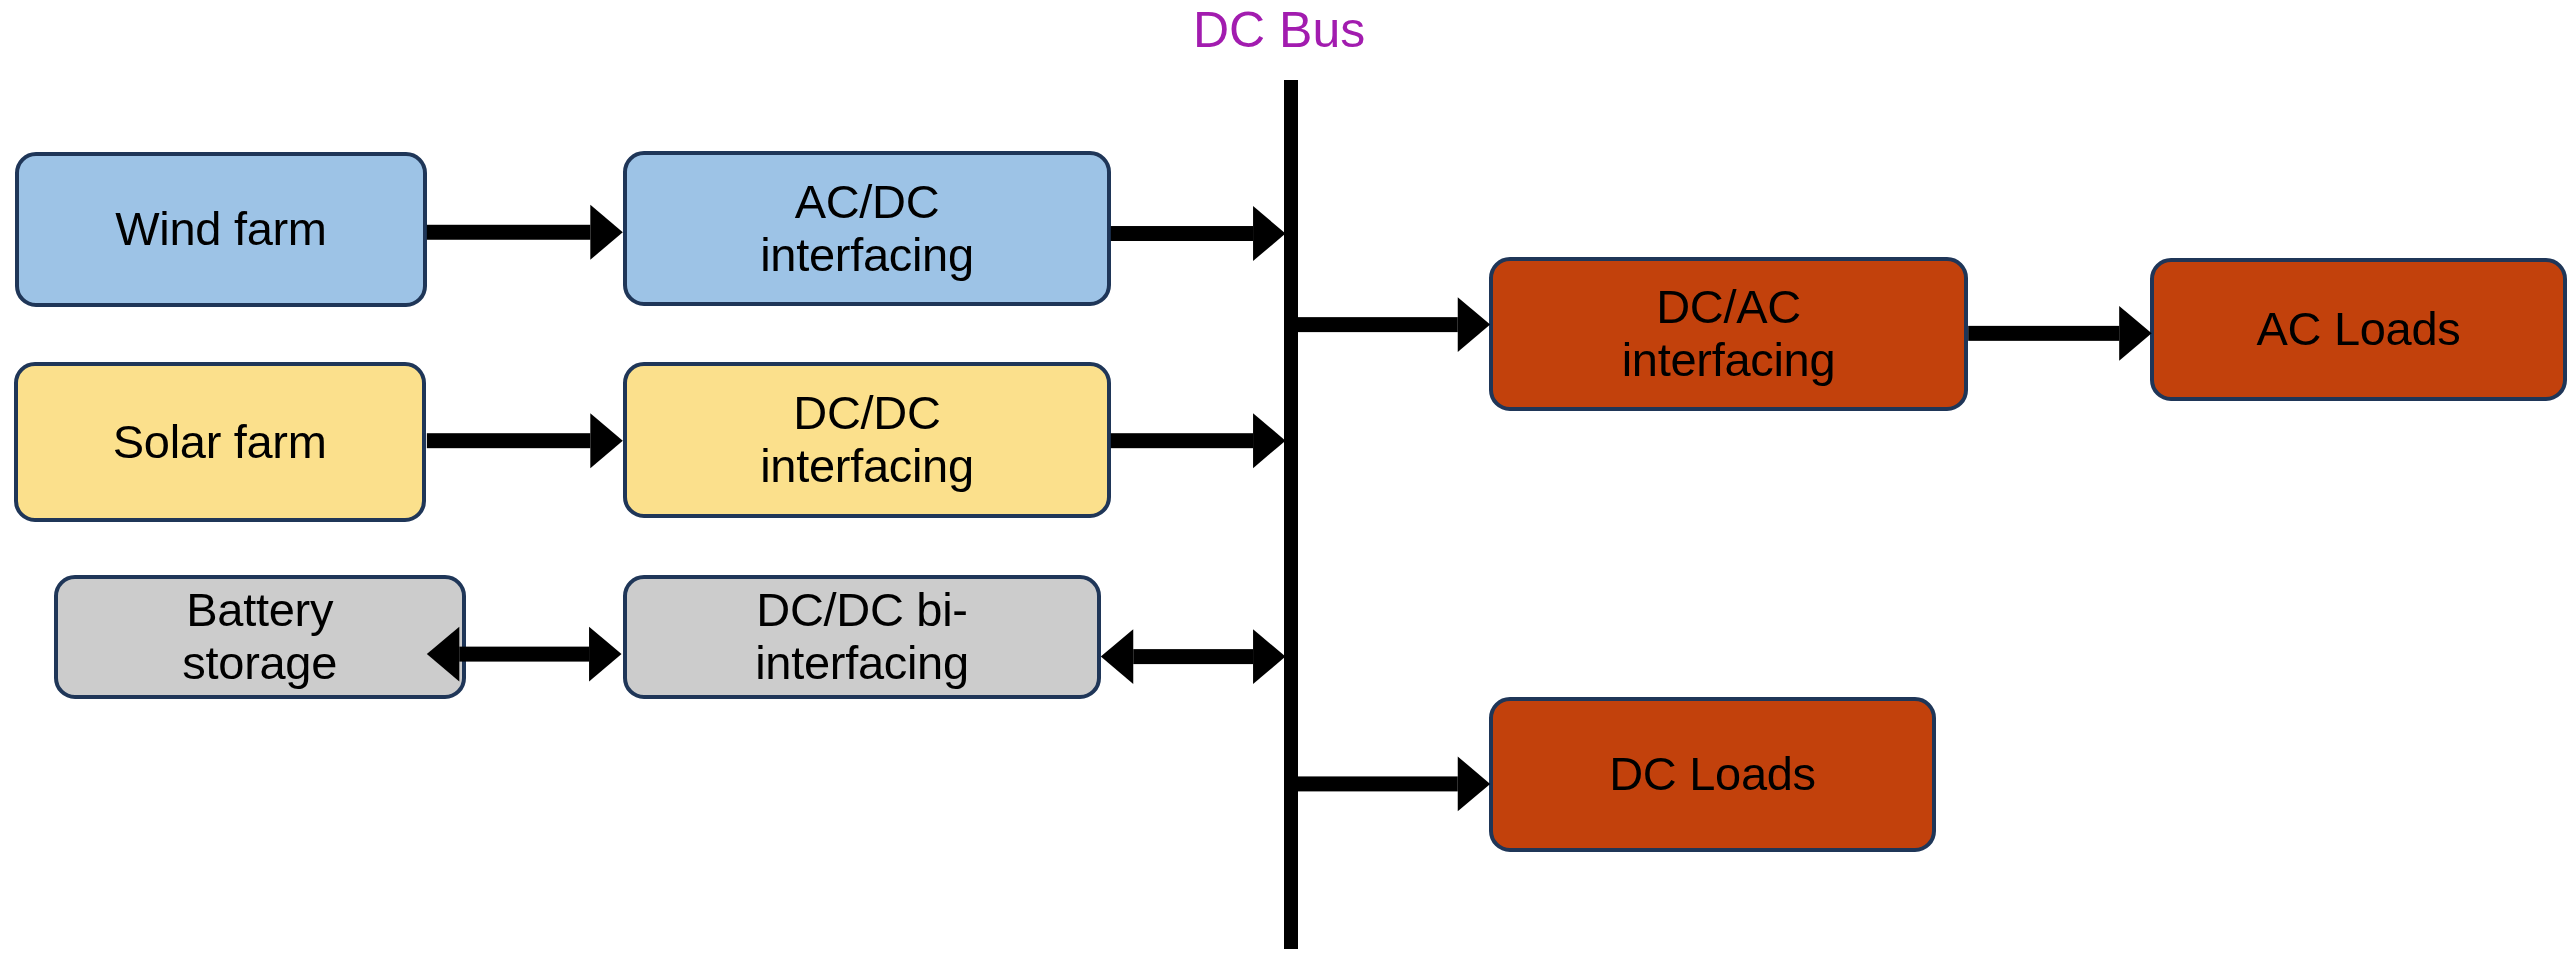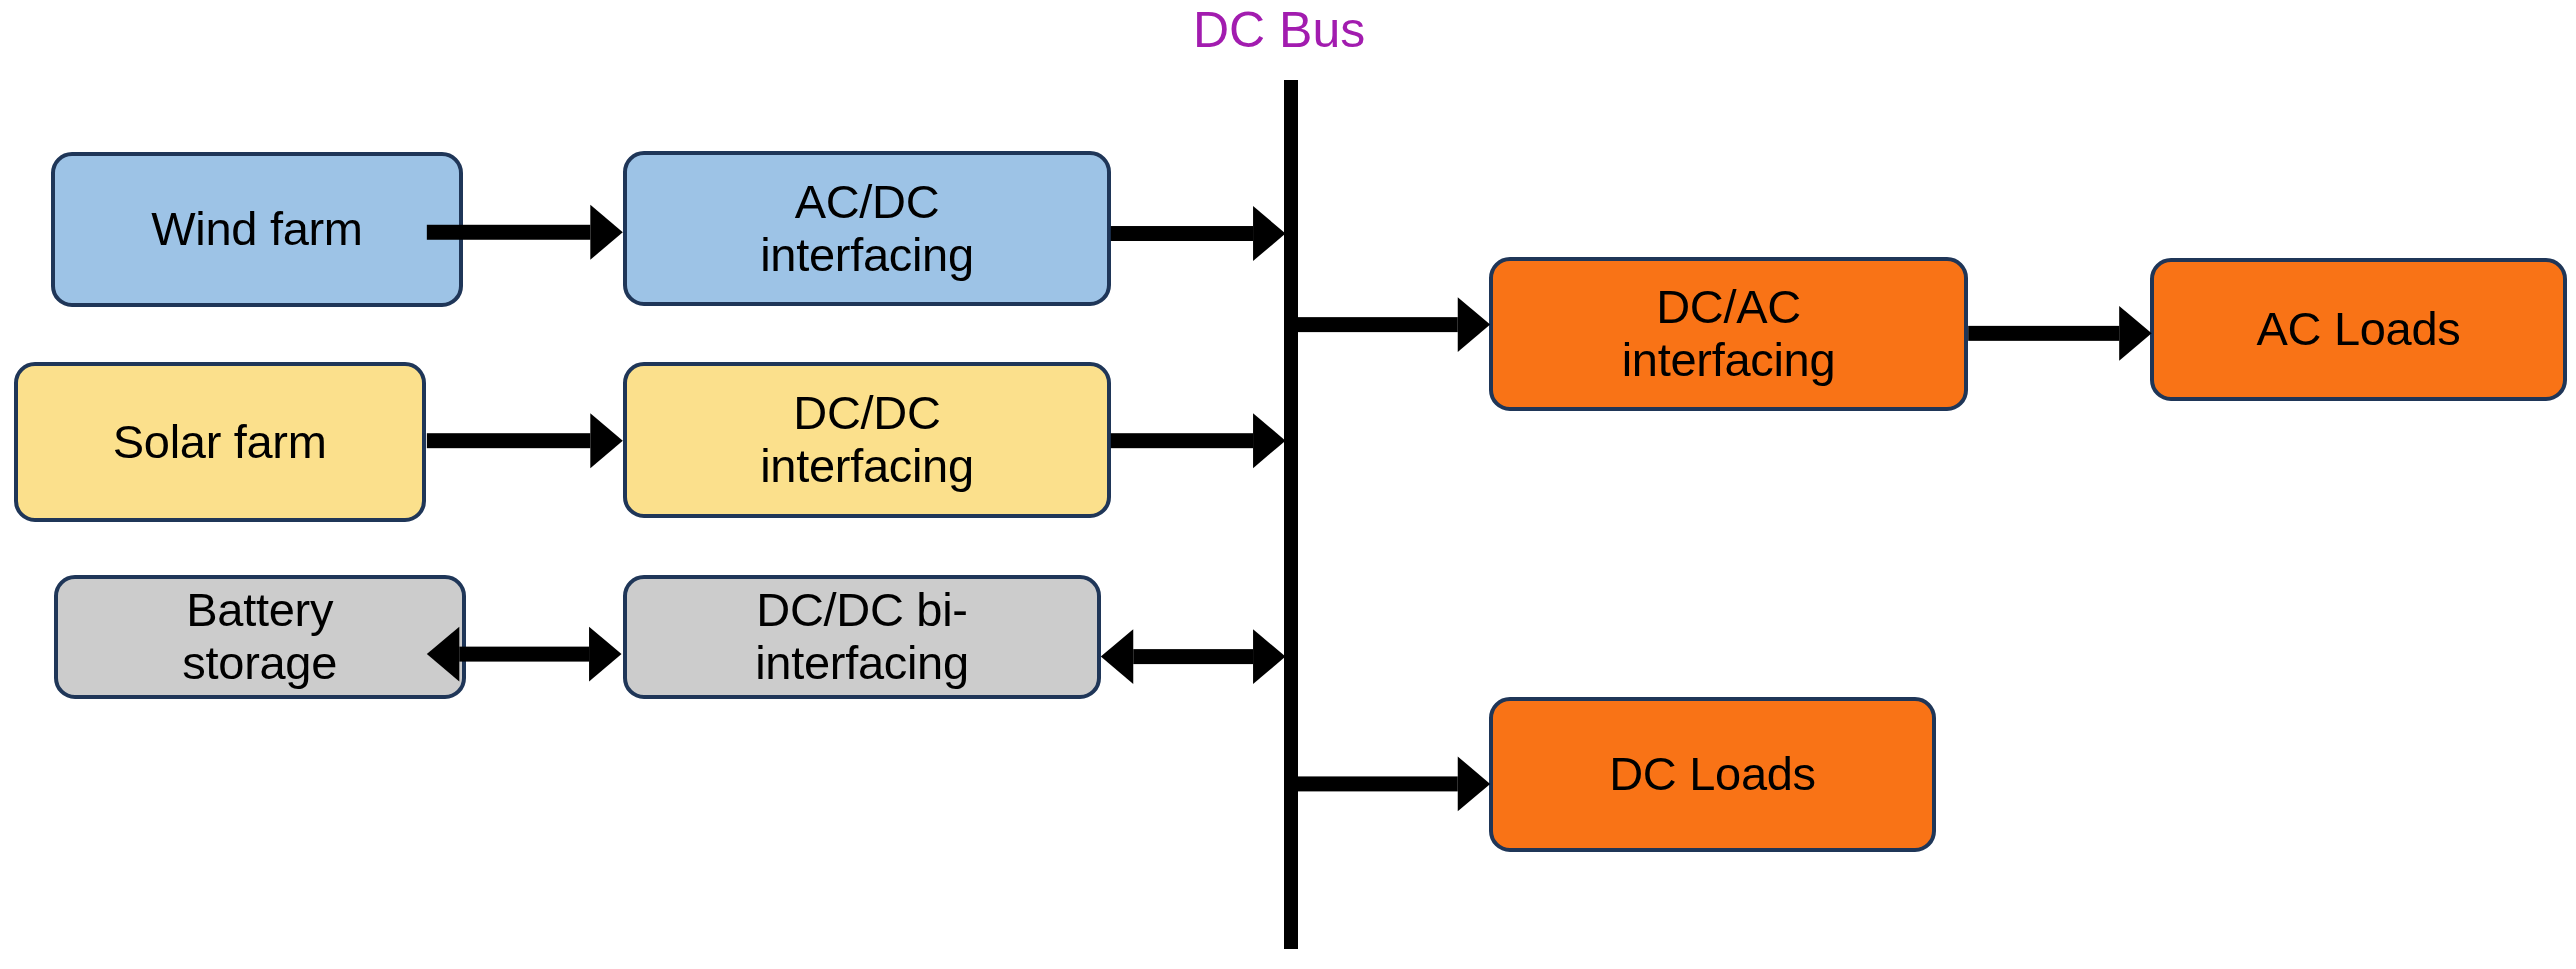--- a/index.html
+++ b/index.html
@@ -31,21 +31,21 @@
     color: #000000;
     font-size: 47px;
     line-height: 1.12;
     letter-spacing: -0.3px;
     padding: 0 8.7px;
     white-space: pre-line;
   }
   .node.blue   { background: #9DC3E6; }
   .node.yellow { background: #FBE08C; }
   .node.gray   { background: #CCCCCC; }
-  .node.peach  { background: #f97316; }
+  .node.peach  { background: #c2410c; }
 
   
   #dc-bus-line {
     position: absolute;
     background: #000000;
   }
   #dc-bus-label {
     position: absolute;
     font-weight: normal;
     font-size: 50px;
@@ -64,21 +64,21 @@
 </head>
 <body>
 
 <div id="stage">
 
   <div id="dc-bus-label" style="left: 1193px; top: 5px;">DC Bus</div>
 
   <div id="dc-bus-line" style="left: 1284px; top: 80px; width: 13.7px; height: 869px; background: rgb(0, 0, 0);"></div>
 
   <div id="nodes-layer">
-      <div class="node blue" style="left: 15px; top: 152px; width: 412px; height: 155px; margin-left: 36px;"><span>Wind farm</span></div>
+      <div class="node blue" style="left: 15px; top: 152px; width: 412px; height: 155px;"><span>Wind farm</span></div>
       <div class="node blue" style="left: 623px; top: 151px; width: 488px; height: 155px;"><span>AC/DC
 interfacing</span></div>
       <div class="node yellow" style="left: 13.7px; top: 362px; width: 412px; height: 160px;"><span>Solar farm</span></div>
       <div class="node yellow" style="left: 623px; top: 362px; width: 488px; height: 156px;"><span>DC/DC
 interfacing</span></div>
       <div class="node gray" style="left: 13.7px; top: 575px; width: 412px; height: 124px; margin-left: 40px;"><span>Battery
 storage</span></div>
       <div class="node gray" style="left: 623px; top: 575px; width: 478px; height: 124px;"><span>DC/DC bi-
 interfacing</span></div>
       <div class="node peach" style="left: 1489px; top: 257px; width: 479px; height: 154px;"><span>DC/AC

